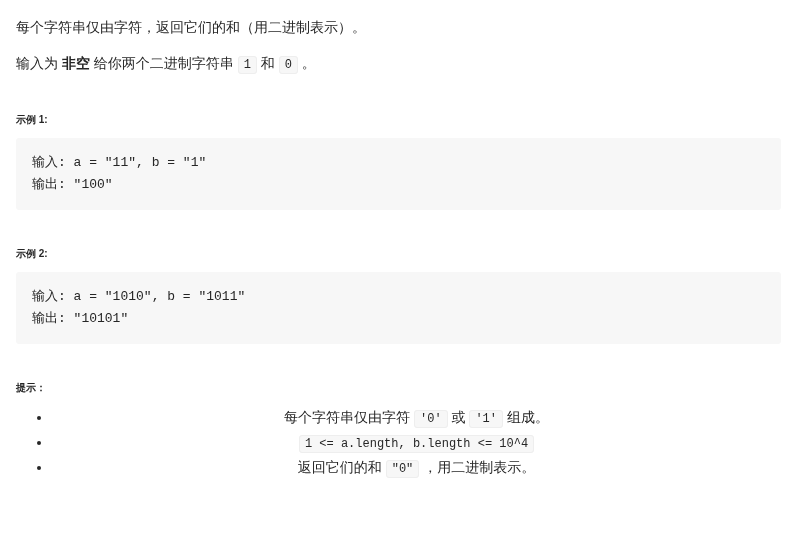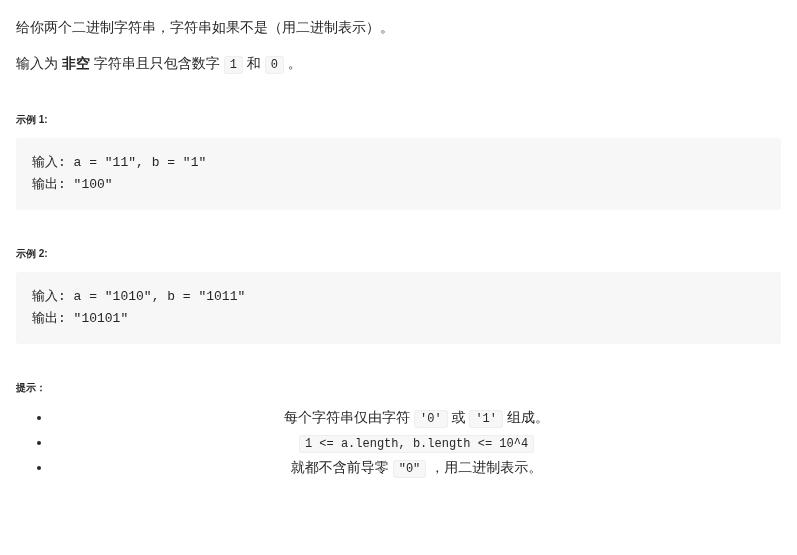--- a/index.html
+++ b/index.html
@@ -57,38 +57,38 @@
     list-style: disc;
   }
   .mono {
     font-family: Menlo, Monaco, Consolas, "Courier New", monospace;
     font-size: 13px;
   }
 </style>
 </head>
 <body>
 
-<p>给你两个二进制字符串，字符串如果不是（用二进制表示）。</p>
+<p>每个字符串仅由字符，返回它们的和（用二进制表示）。</p>
 
 <p>
-  <span>输入为 </span><strong>非空</strong><span> 字符串且只包含数字 </span><code class="inline">1</code><span> 和 </span><code class="inline">0</code><span> 。</span>
+  <span>输入为 </span><strong>非空</strong><span> 给你两个二进制字符串 </span><code class="inline">1</code><span> 和 </span><code class="inline">0</code><span> 。</span>
 </p>
 
 <h3 class="sec">示例 1:</h3>
 <pre class="codeblock"><span class="lbl">输入:</span><span> a = "11", b = "1"</span>
 <span class="lbl">输出:</span><span> "100"</span></pre>
 
 <h3 class="sec">示例 2:</h3>
 <pre class="codeblock"><span class="lbl">输入:</span><span> a = "1010", b = "1011"</span>
 <span class="lbl">输出:</span><span> "10101"</span></pre>
 
 <h3 class="sec">提示：</h3>
 <ul class="hints">
   <li>
     <span>每个字符串仅由字符 </span><code class="inline">'0'</code><span> 或 </span><code class="inline">'1'</code><span> 组成。</span>
   </li>
   <li>
     <code class="inline mono">1 &lt;= a.length, b.length &lt;= 10^4</code>
   </li>
   <li>
-    <span>就都不含前导零 </span><code class="inline">"0"</code><span> ，用二进制表示。</span>
+    <span>返回它们的和 </span><code class="inline">"0"</code><span> ，用二进制表示。</span>
   </li>
 </ul>
 
 </body></html>

